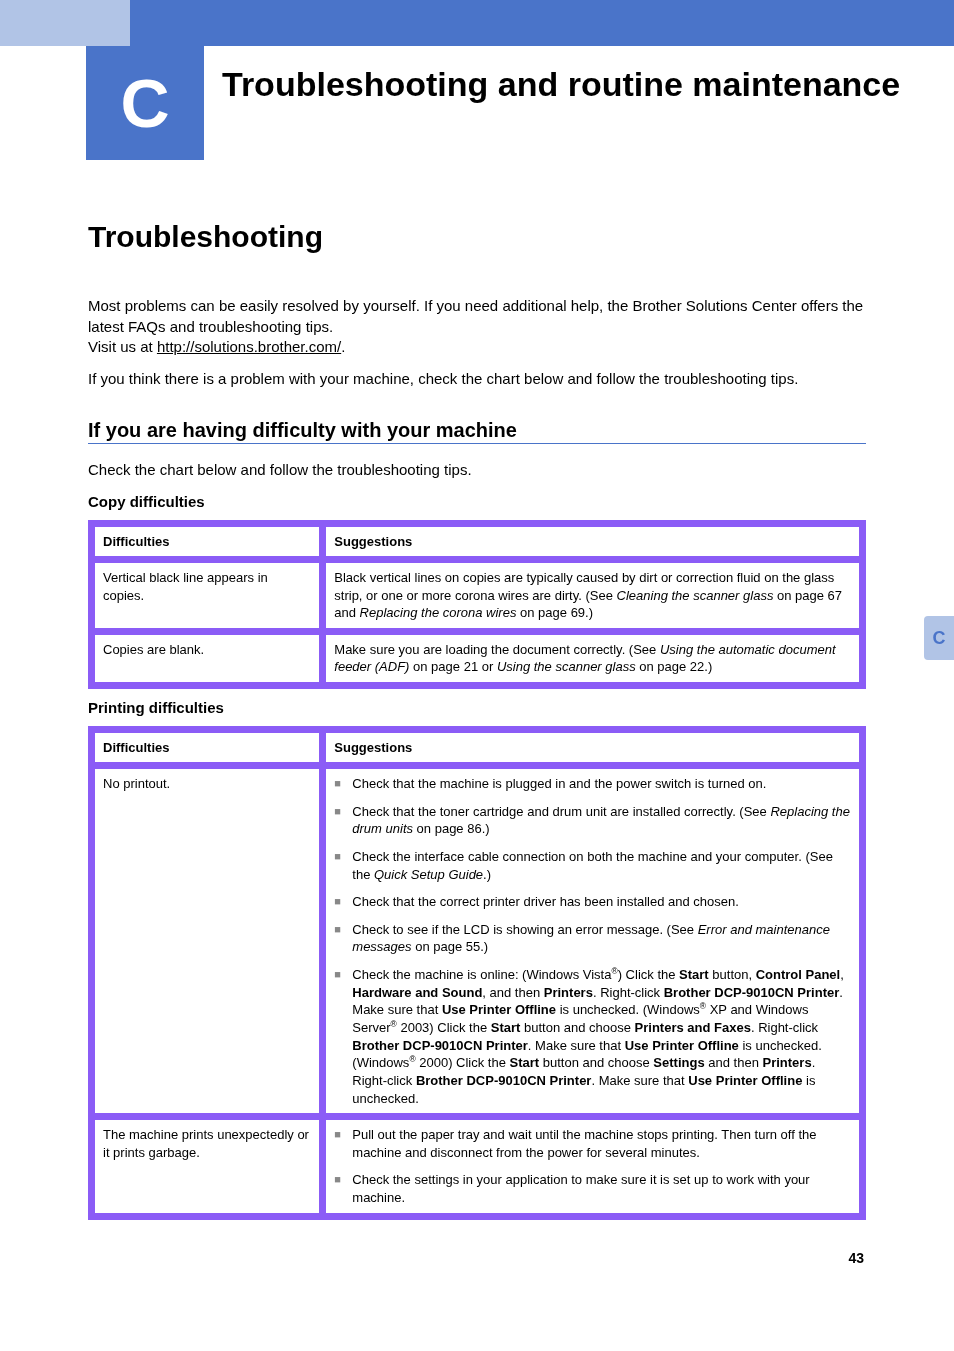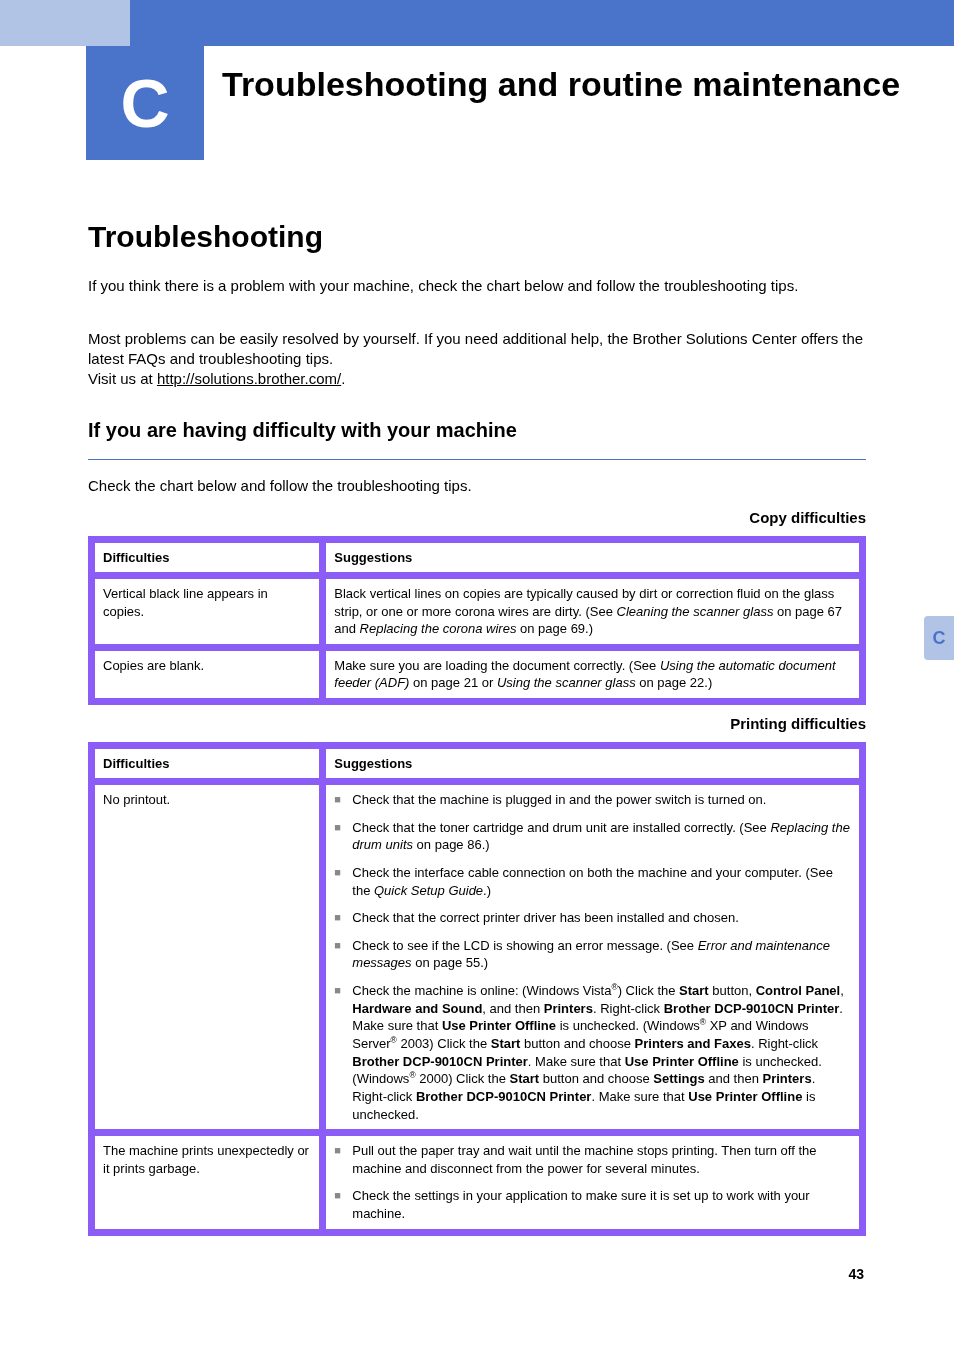--- a/index.html
+++ b/index.html
@@ -7,23 +7,23 @@
     .top-bar { height: 46px; background: #4a74c9; position: relative; }
     .top-bar-light { position: absolute; left: 0; top: 0; width: 130px; height: 46px; background: #b1c4e6; }
     .chapter-header { display: flex; align-items: stretch; margin-bottom: 60px; }
     .chapter-left-spacer { width: 86px; }
     .chapter-badge { width: 118px; background: #4a74c9; color: #fff; font-size: 68px; font-weight: bold; display: flex; align-items: center; justify-content: center; padding: 18px 0; }
     .chapter-title { font-size: 34px; font-weight: bold; padding: 18px 0 18px 18px; line-height: 1.2; flex: 1; }
     .content { padding: 0 88px 0 88px; }
     .section-h1 { font-size: 30px; font-weight: bold; margin-bottom: 22px; }
     .para { font-size: 15px; line-height: 1.35; margin-bottom: 12px; }
     .link { text-decoration: underline; }
-    .section-h2 { font-size: 20px; font-weight: bold; margin-top: 30px; margin-bottom: 17px; }
+    .section-h2 { font-size: 20px; font-weight: bold; margin-top: 30px; margin-bottom: 1px; }
     .section-rule { border: none; border-top: 1px solid #4a74c9; margin-bottom: 16px; }
-    .section-h3 { font-size: 15px; font-weight: bold; margin-top: 8px; margin-bottom: 10px; text-align: right; }
+    .section-h3 { font-size: 15px; font-weight: bold; margin-top: 8px; margin-bottom: 10px; }
     table { border-collapse: collapse; width: 100%; font-size: 13px; margin-bottom: 10px; }
     th, td { border: 7px solid #8b5cf6; padding: 6px 8px; text-align: left; vertical-align: top; line-height: 1.35; }
     th { font-weight: bold; }
     .col-diff { width: 30%; }
     .col-sugg { width: 70%; }
     .italic { font-style: italic; }
     ul.suggestions { list-style: none; padding: 0; margin: 0; }
     ul.suggestions li { position: relative; padding-left: 18px; margin-bottom: 10px; }
     ul.suggestions li:last-child { margin-bottom: 0; }
     ul.suggestions li::before { content: "■"; color: #888; position: absolute; left: 0; top: 1px; font-size: 11px; }
@@ -42,26 +42,26 @@
 
   <div class="chapter-header">
     <div class="chapter-left-spacer"></div>
     <div class="chapter-badge">C</div>
     <div class="chapter-title">Troubleshooting and routine maintenance</div>
   </div>
 
   <div class="content">
     <h1 class="section-h1">Troubleshooting</h1>
 
-    <p class="para">If you think there is a problem with your machine, check the chart below and follow the troubleshooting tips.</p>
-
     <p class="para" style="white-space: pre-line;">
       <span>Most problems can be easily resolved by yourself. If you need additional help, the Brother Solutions Center offers the latest FAQs and troubleshooting tips.
 Visit us at </span><span class="link">http://solutions.brother.com/</span><span>.</span>
     </p>
+
+    <p class="para">If you think there is a problem with your machine, check the chart below and follow the troubleshooting tips.</p>
 
     <h2 class="section-h2">If you are having difficulty with your machine</h2>
     <hr class="section-rule">
     <p class="para">Check the chart below and follow the troubleshooting tips.</p>
 
     <h3 class="section-h3">Copy difficulties</h3>
     <table>
       <tbody>
           <tr>
         <th class="col-diff">Difficulties</th>

